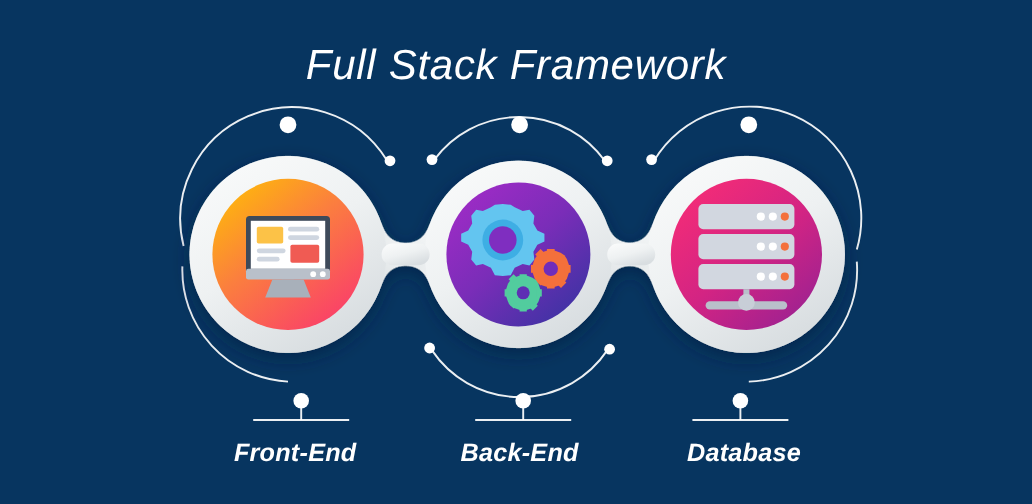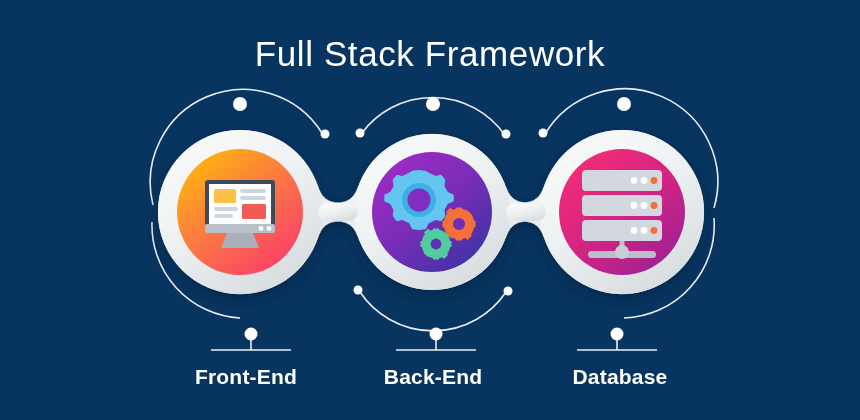--- a/index.html
+++ b/index.html
@@ -51,21 +51,21 @@
     stroke: #ffffff;
     stroke-width: 1.6;
     opacity: 0.92;
     fill: none;
   }
   .node-dot { fill: #ffffff; }
 </style>
 </head>
 <body style="background: rgb(7, 53, 96);">
 
-<div id="infographic" style="background: rgb(7, 53, 96);">
+<div id="infographic" style="background: rgb(7, 53, 96); font-style: italic;">
 
   <svg id="scene" viewBox="0 0 860 420" xmlns="http://www.w3.org/2000/svg">
 
     <defs>
       <linearGradient id="gradFront" x1="0%" y1="0%" x2="80%" y2="100%">
         <stop offset="0%" stop-color="#FFC400"></stop>
         <stop offset="48%" stop-color="#FB7F3E"></stop>
         <stop offset="100%" stop-color="#FA3D6B"></stop>
       </linearGradient>
       <linearGradient id="gradBack" x1="0%" y1="0%" x2="85%" y2="100%">

